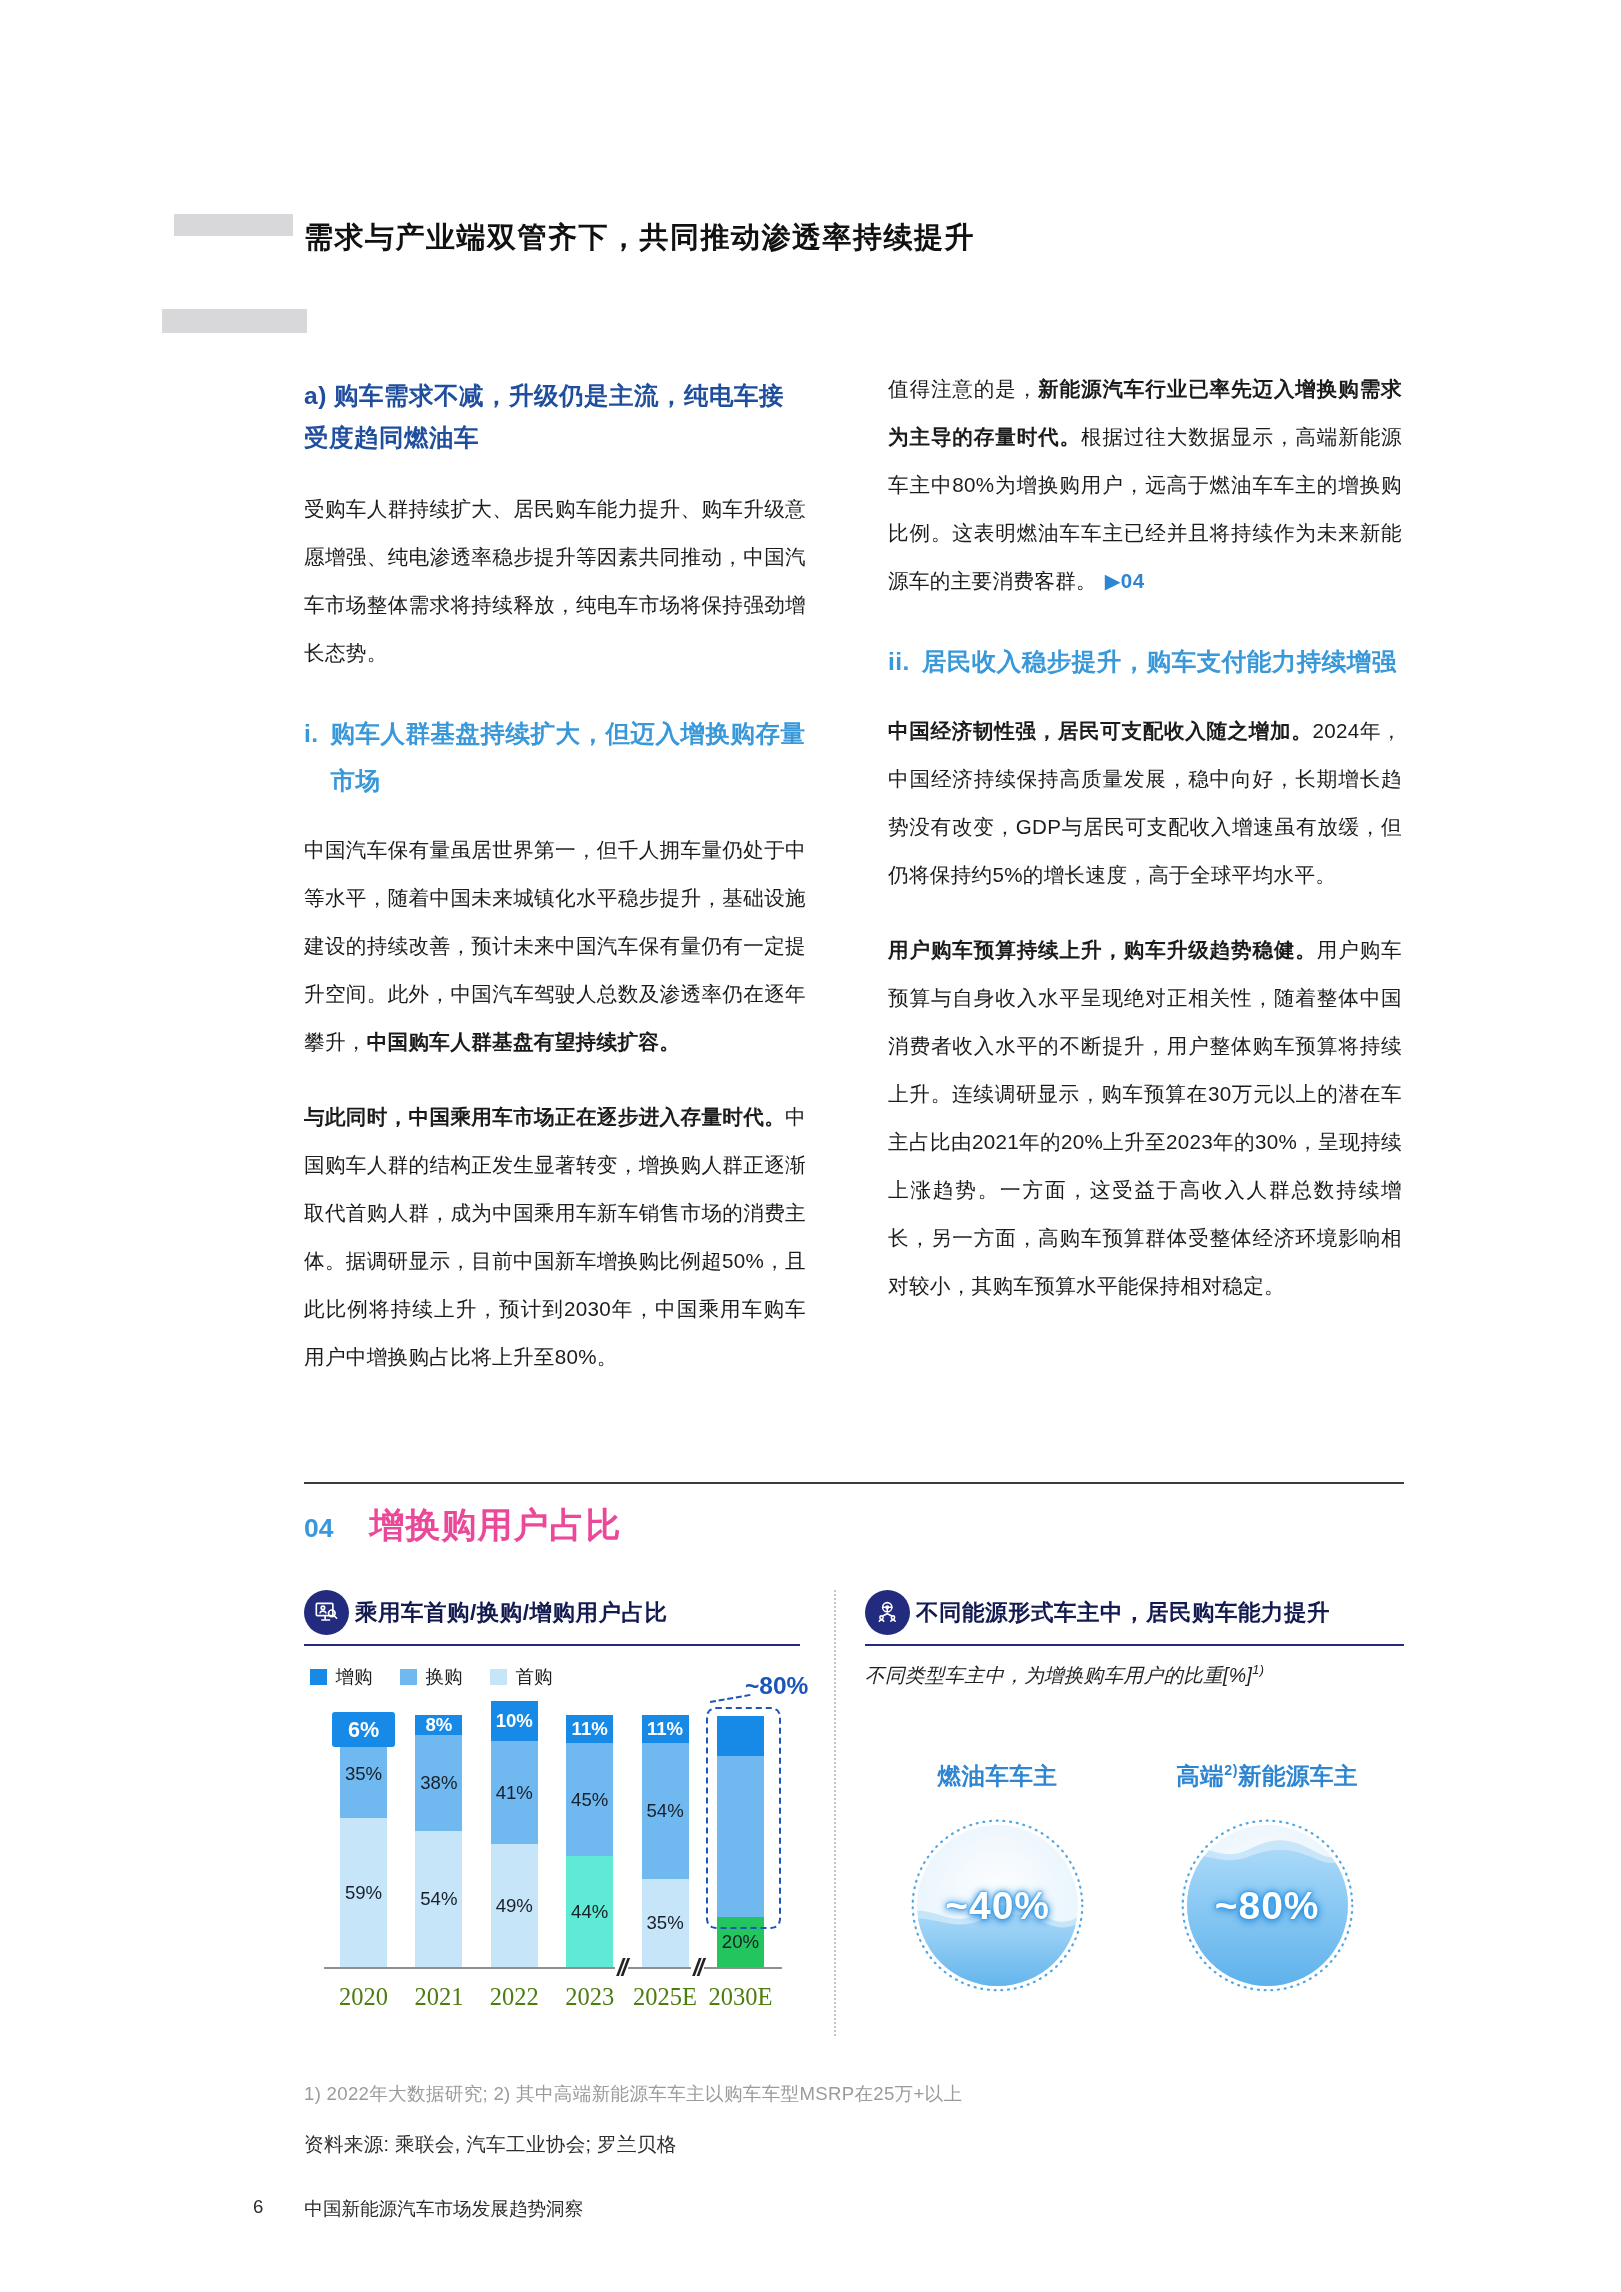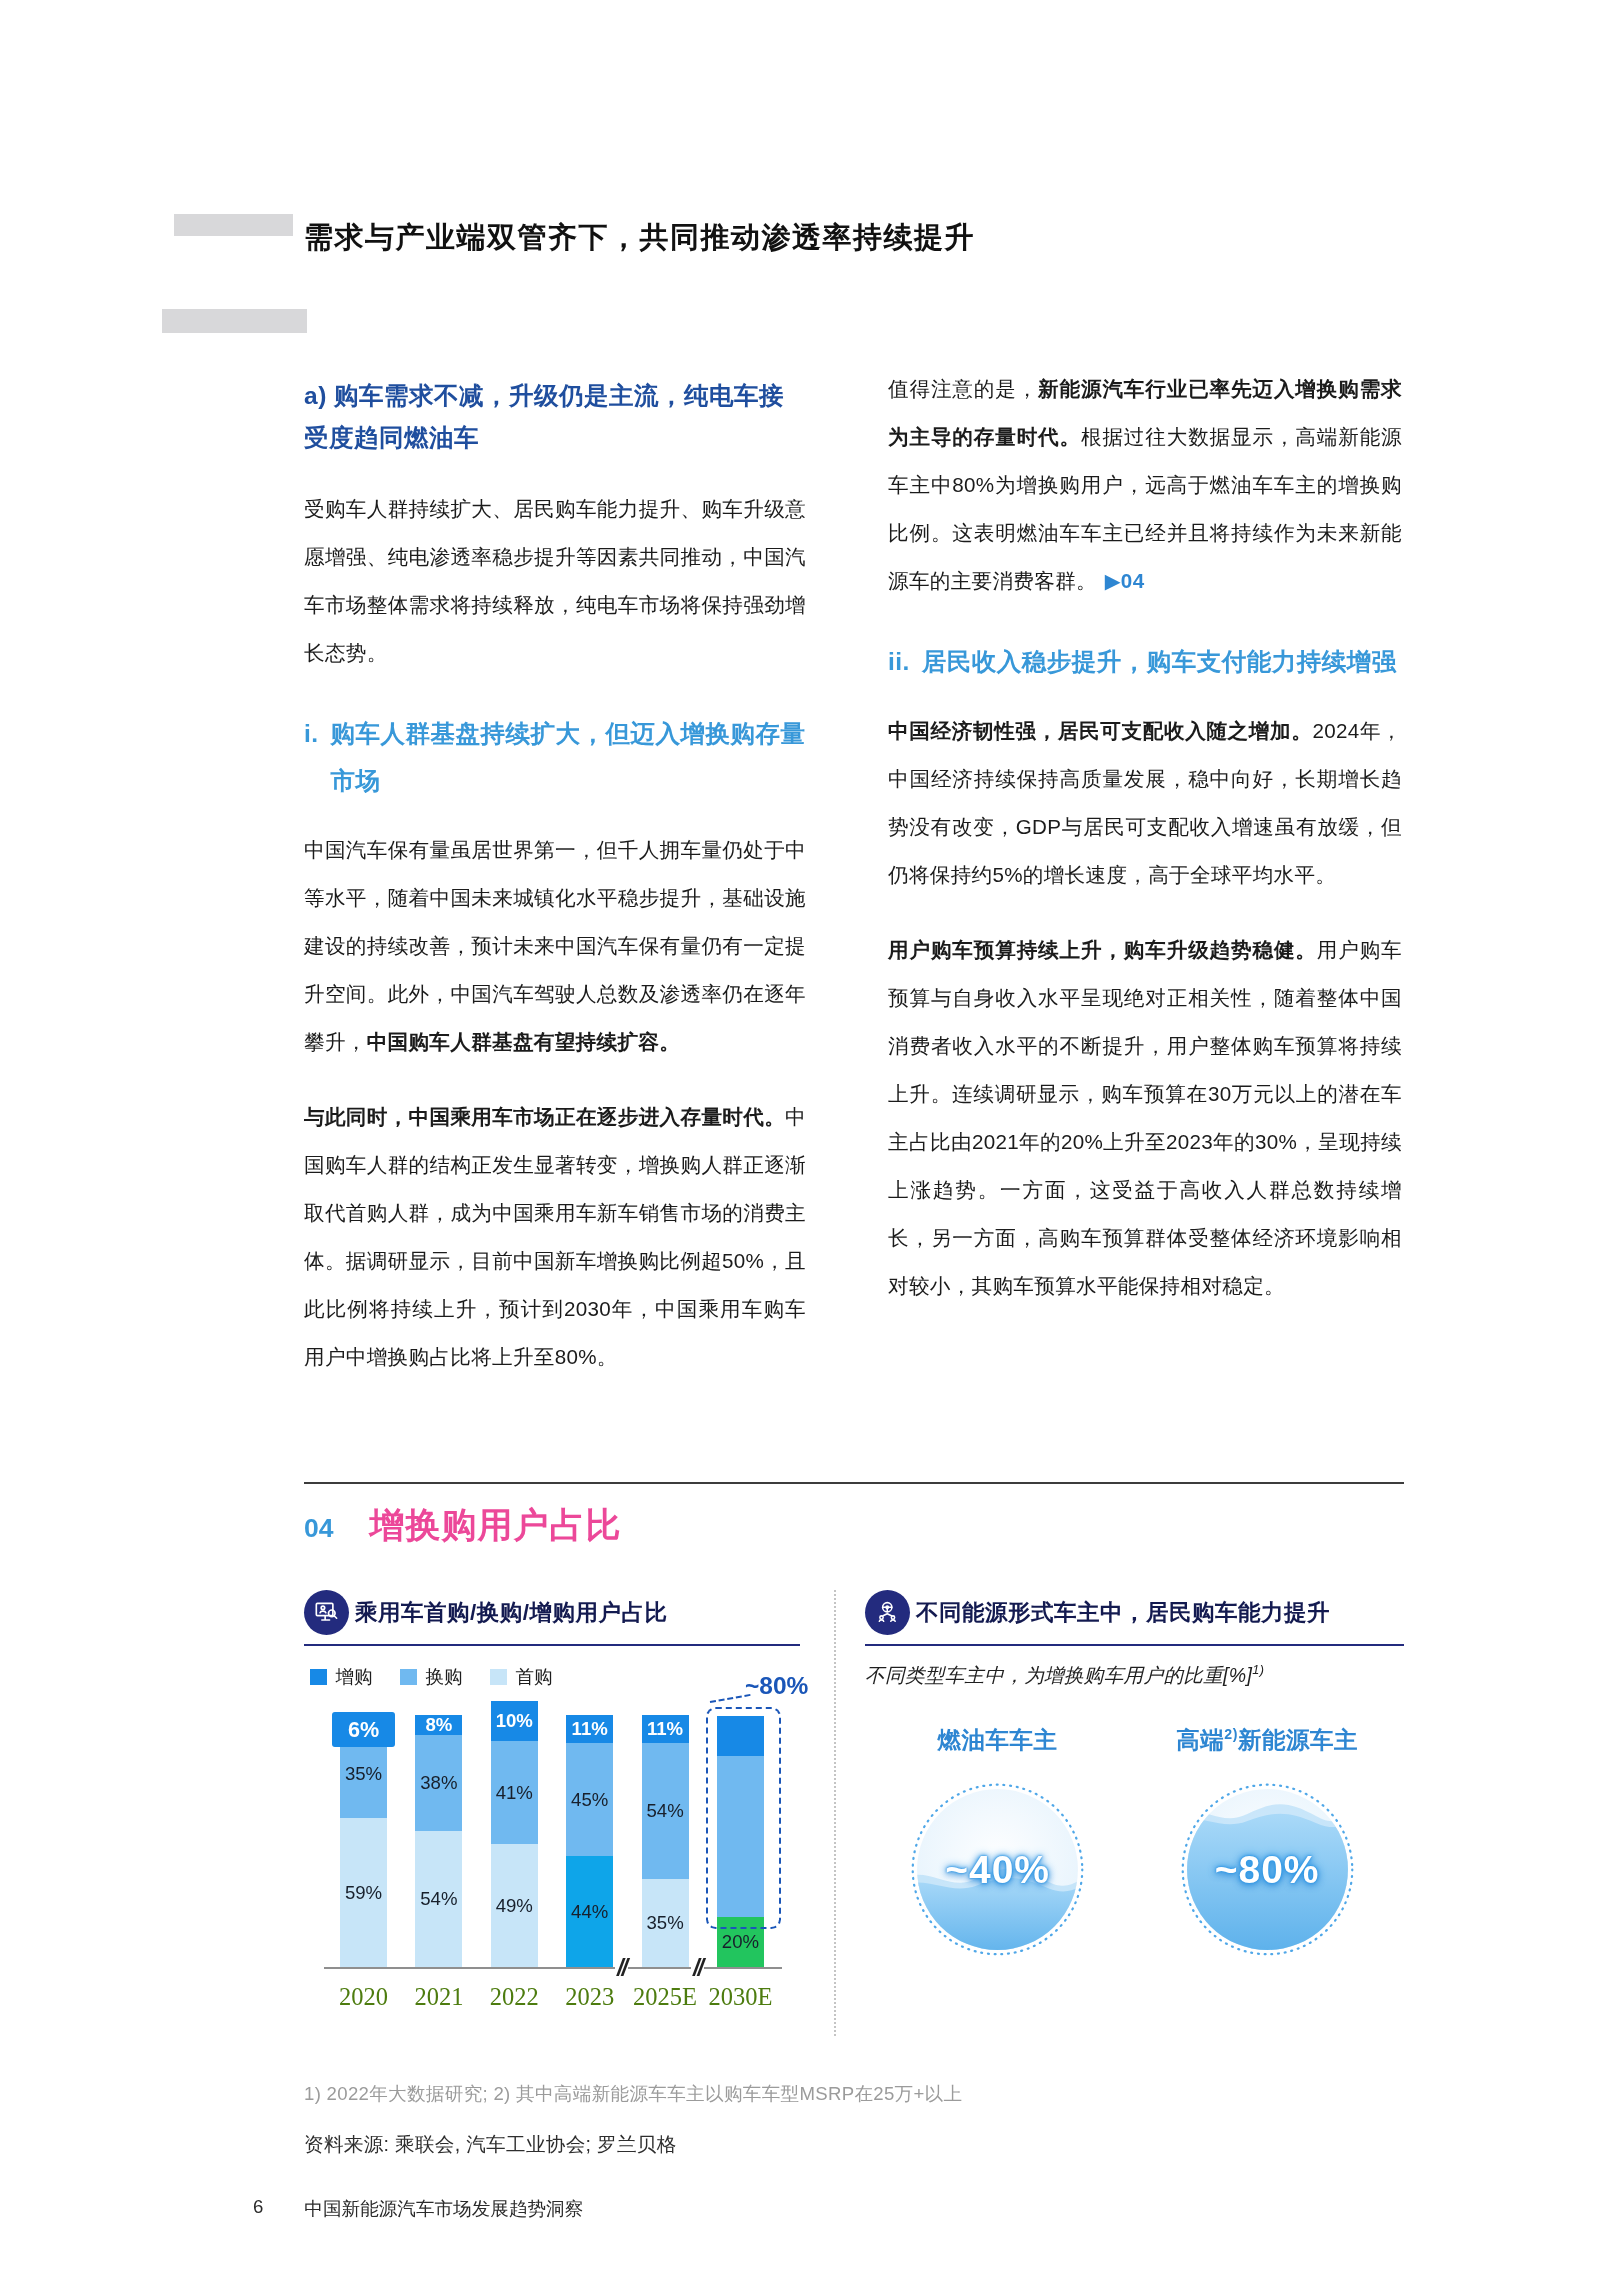--- a/index.html
+++ b/index.html
@@ -58,21 +58,21 @@
   .b1{left:275px;} .b2{left:351px;}
   .hl-box{position:absolute;left:366px;top:-8.8px;width:71px;height:218px;
           border:2.9px dashed #1A56B8;border-radius:9.8px;}
   .hl-line{position:absolute;top:-7.8px;left:2px;width:41px;border-top:2.9px dashed #1A56B8;
            transform:rotate(-10deg);transform-origin:left center;}
   .hl-label{position:absolute;top:-37px;left:37px;font-size:24.5px;font-weight:700;color:#1A56B8;white-space:nowrap;}
   
   .psub{margin-top:15.7px;font-size:19.6px;font-style:italic;color:#1f1f1f;letter-spacing:0.3px;}
   .psub sup{font-size:12.7px;}
   .bubbles{display:flex;margin-top:35px;justify-content:space-around;}
-  .blabel{text-align:center;font-size:23.5px;font-weight:700;color:#2E86D2;letter-spacing:0.5px;}
+  .blabel{text-align:center;font-size:23.5px;font-weight:700;color:#2E86D2;letter-spacing:0.5px;margin-top:36px;}
   .bubble-wrap{position:relative;width:173px;height:173px;margin:27.4px auto 0;}
   .bubble-svg{width:100%;height:100%;display:block;}
   .ringc{fill:none;stroke:#4FA7E8;stroke-width:1.3;stroke-dasharray:.5 3.4;stroke-linecap:round;}
   .wave.back{fill:#A8D7F5;opacity:.55;}
   .wave.front{fill:url(#waterGrad);}
   .bval{position:absolute;inset:0;display:flex;align-items:center;justify-content:center;
         font-size:39px;font-weight:800;color:#fff;letter-spacing:1px;
         text-shadow:0 0 3.9px #2E9BE8,0 0 9.8px #2E9BE8,0 2px 7.8px rgba(21,101,192,.65),0 0 2px #1E88E5;}
   .fig-foot{margin-top:45px;font-size:18.6px;color:#9B9B9B;letter-spacing:0.3px;}
   .fig-source{margin-top:23.5px;font-size:19.6px;color:#2E2E2E;letter-spacing:0.3px;}
@@ -190,21 +190,21 @@
                 <div class="cat">2022</div>
               </div>
               <div class="bar-slot">
                 <div class="bar-stack">
                   <div class="seg s0" style="height: 28px; background: rgb(23, 137, 230);">
                     <span>11%</span>
                   </div>
                   <div class="seg s1" style="height: 113px; background: rgb(112, 185, 240);">
                     <span>45%</span>
                   </div>
-                  <div class="seg s2" style="height: 111px; background: #0ea5e9;">
+                  <div class="seg s2" style="height: 111px; background: #5eead4;">
                     <span>44%</span>
                   </div>
                 </div>
                 <div class="cat">2023</div>
               </div>
               <div class="bar-slot">
                 <div class="bar-stack">
                   <div class="seg s0" style="height: 28px; background: rgb(23, 137, 230);">
                     <span>11%</span>
                   </div>

